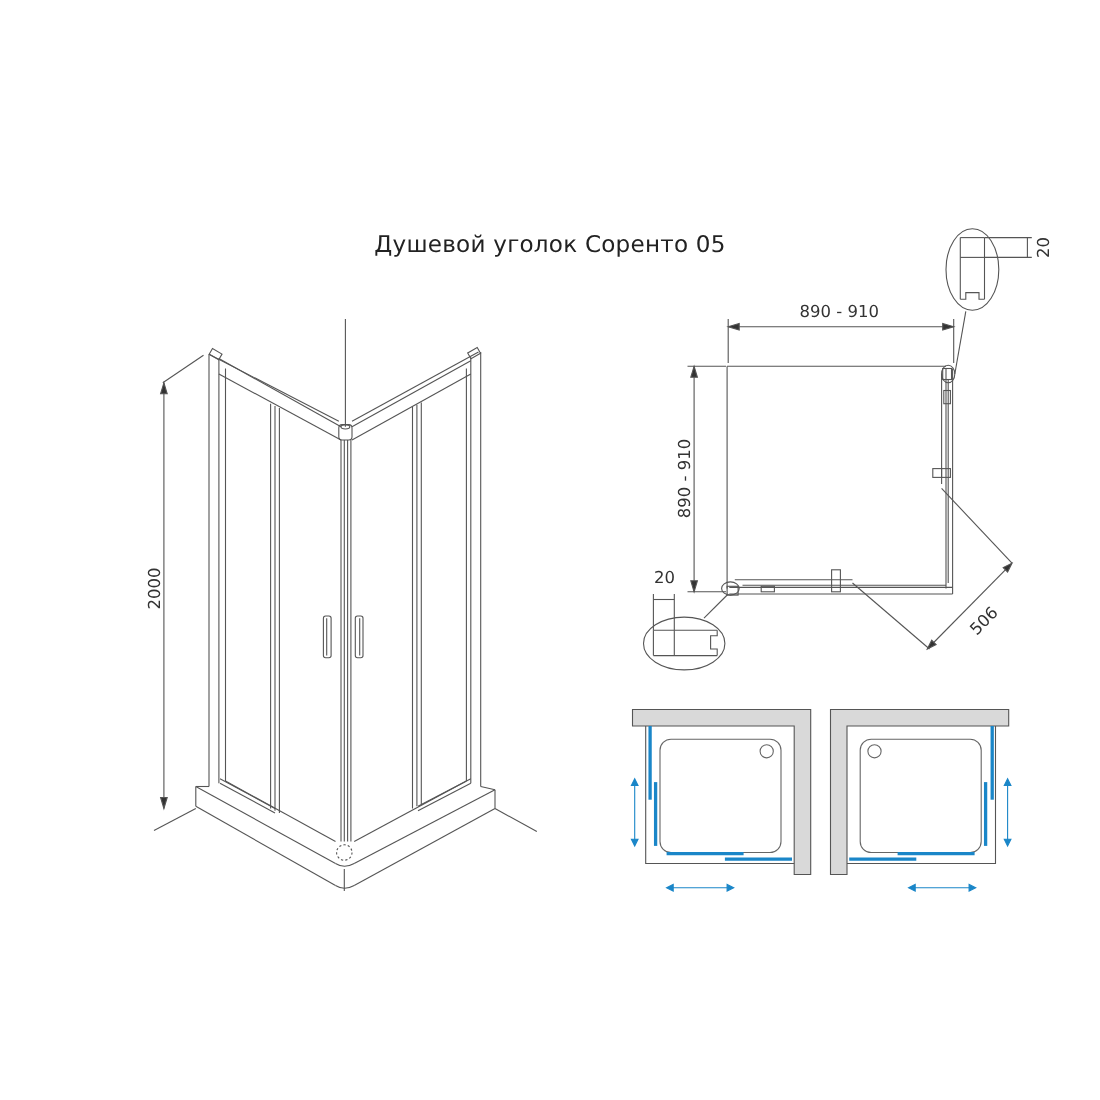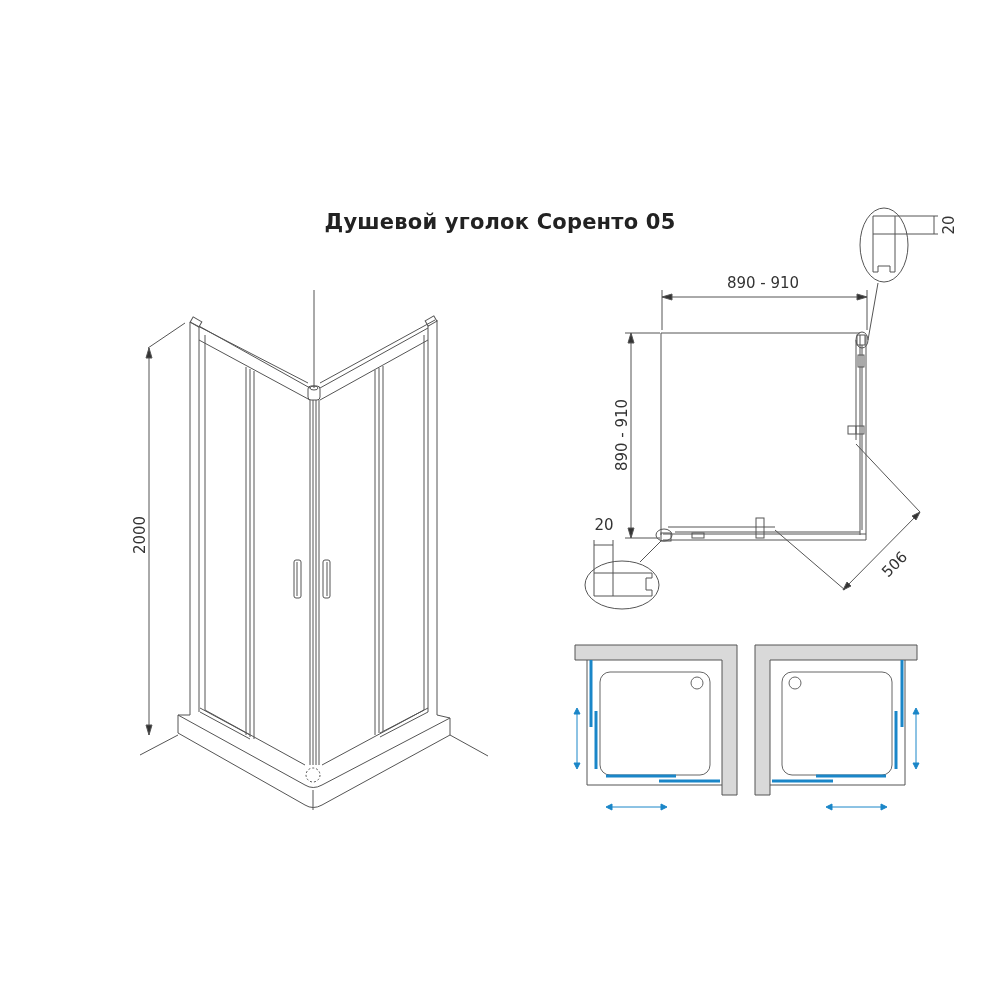--- a/index.html
+++ b/index.html
@@ -1,17 +1,17 @@
 <!DOCTYPE html>
 <html><head>
 <meta charset="utf-8">
 <style>
   html, body { margin: 0; padding: 0; background: #ffffff; }
   body { width: 1000px; height: 1000px; position: relative; overflow: hidden; font-family: "DejaVu Sans", sans-serif; }
-  .title { position: absolute; left: 0; top: 210px; width: 1000px; text-align: center; font-size: 21px; font-weight: bold; color: #222; letter-spacing: 0.2px; }
+  .title { position: absolute; left: 0; top: 210px; width: 1000px; text-align: center; font-size: 21px; font-weight: normal; color: #222; letter-spacing: 0.2px; }
   svg.canvas { position: absolute; left: 0; top: 0; }
   .dim { font-family: "DejaVu Sans", sans-serif; font-size: 15px; fill: #333; }
 </style>
 </head>
 <body>
 
 <div class="title">Душевой уголок Соренто 05</div>
 
 <svg class="canvas" width="1000" height="1000" viewBox="0 0 1000 1000">
 

